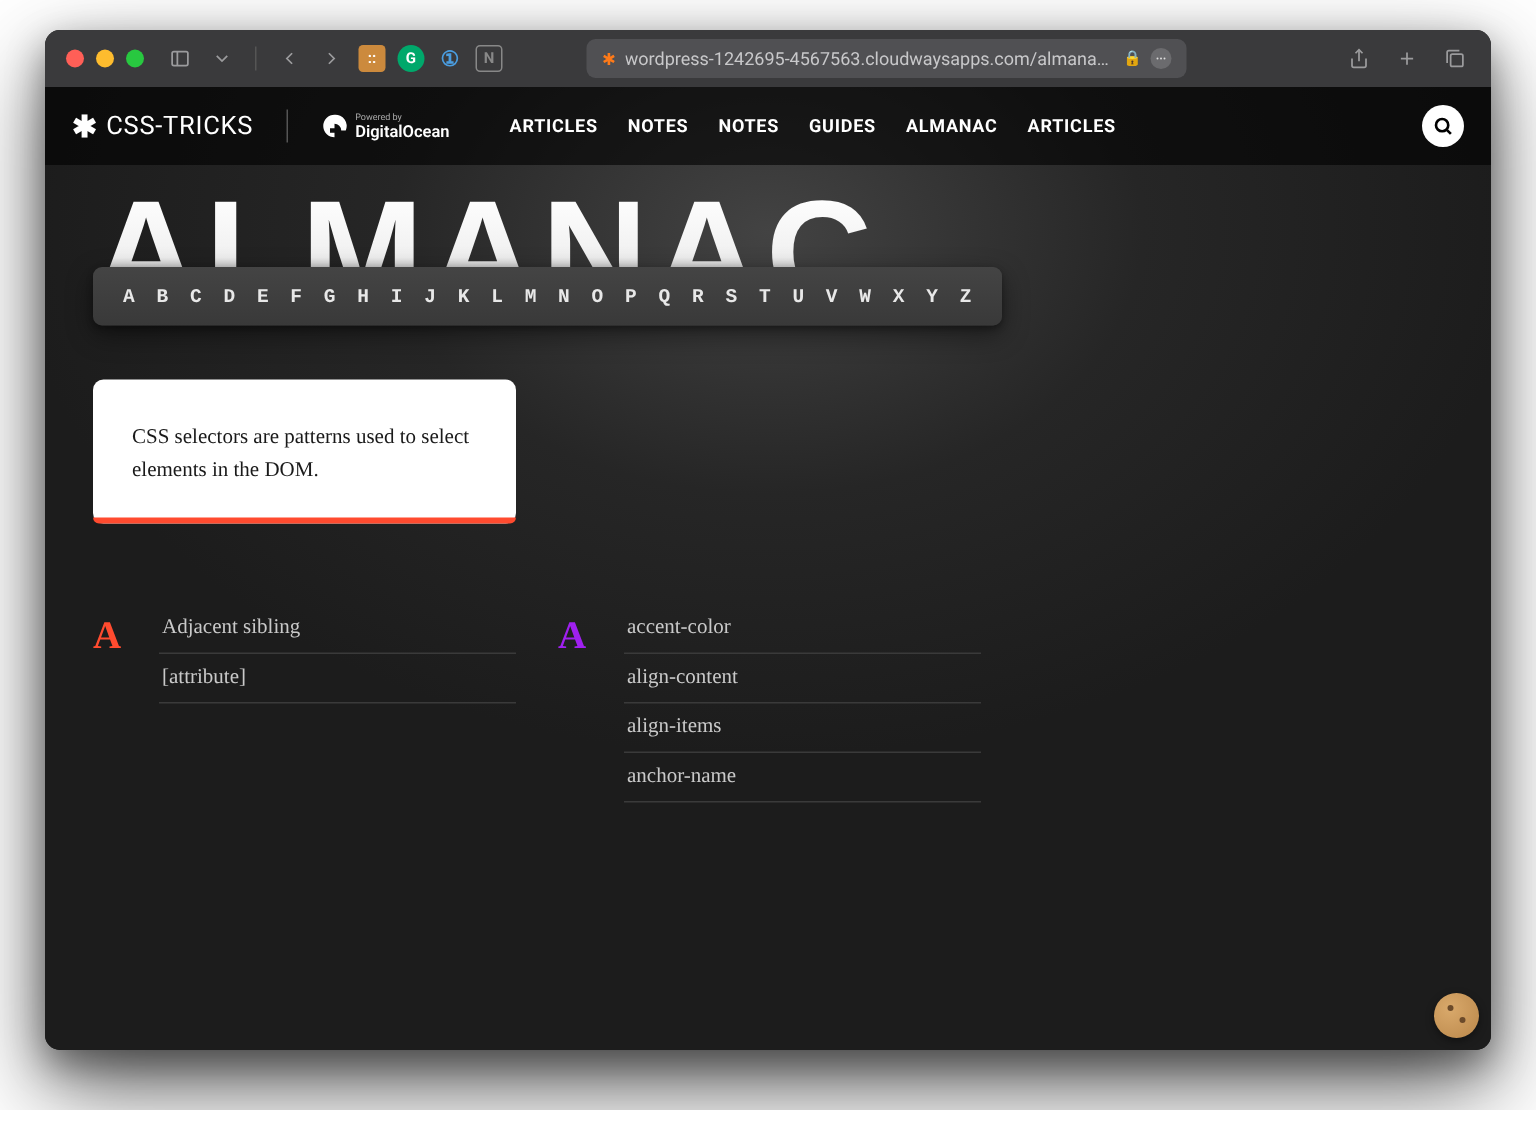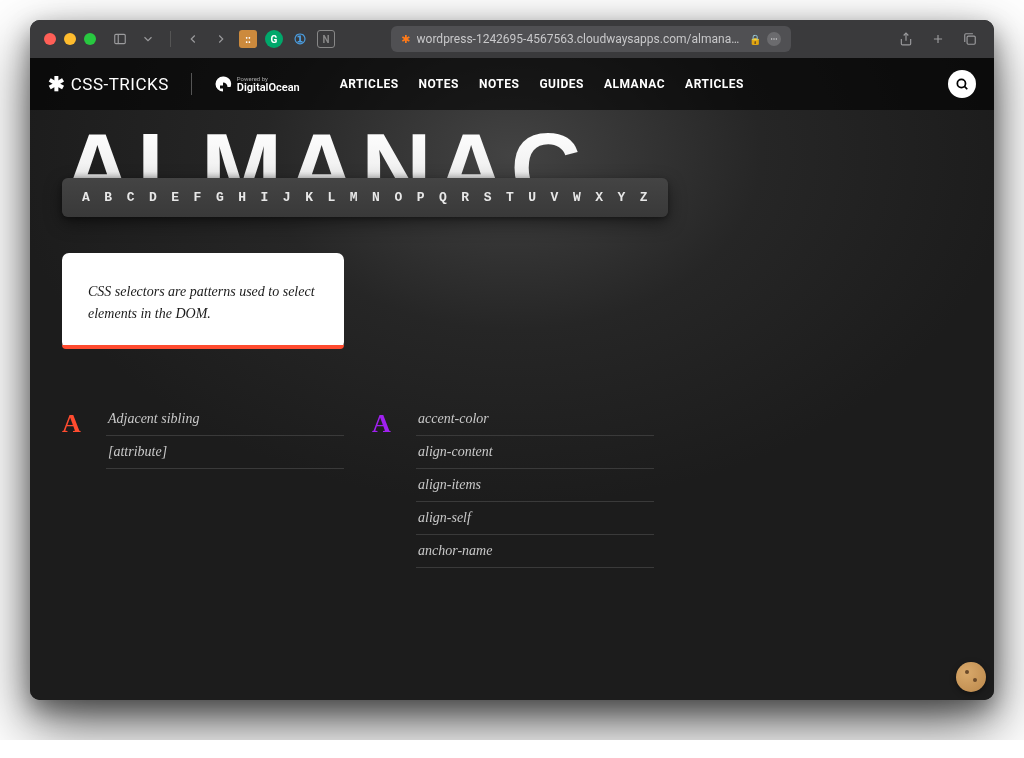--- a/index.html
+++ b/index.html
@@ -111,39 +111,39 @@
   .alpha-nav span{
     color:#e8e8e8; font-size:13px; font-weight:700; cursor:pointer;
     font-family: "Courier New", monospace;
   }
   
   .cards{ display:flex; gap:28px; padding: 36px 32px 10px 32px;}
   .card{
     background:#fff; border-radius:7px; width:282px; padding:28px 26px 24px 26px;
     position:relative;
   }
-  .card p{ color:#1a1a1a; font-size:14px; line-height:1.55; font-family: Georgia, serif; font-style: italic;}
+  .card p{ color:#1a1a1a; font-size:14px; line-height:1.55; font-family: Georgia, serif;}
   .card::after{
     content:''; position:absolute; left:0; right:0; bottom:0; height:4px;
     border-radius:0 0 7px 7px;
   }
   .card.selectors::after{ background:#ff4b2f;}
   .card.properties::after{ background:#a020f0;}
   
   .listings{ display:flex; gap:28px; padding: 50px 32px 30px 32px;}
   .list-col{ width:282px; display:flex; gap:18px;}
   .letter-badge{
     font-family: Georgia, serif; font-size:26px; font-weight:bold; width:26px; flex-shrink:0;
   }
   .letter-badge.red{ color:#ff4b2f;}
   .letter-badge.purple{ color:#a020f0;}
   .items{ flex:1; display:flex; flex-direction:column;}
   .item{
     color:#c9c9c9; font-family: Georgia, serif; font-size:14px;
-    padding:8px 2px; border-bottom:1px solid #3a3a3a; cursor:pointer;font-style:italic;
+    padding:8px 2px; border-bottom:1px solid #3a3a3a; cursor:pointer;
   }
   .item:first-child{padding-top:2px;}
   
   .cookie-badge{
     position:absolute; right:8px; bottom:8px; width:30px; height:30px; border-radius:50%;
     background: radial-gradient(circle at 35% 35%, #d9a96b, #ba874a);
     box-shadow:0 2px 6px rgba(0,0,0,0.4);
   }
   .cookie-badge::before, .cookie-badge::after{
     content:''; position:absolute; width:4px; height:4px; border-radius:50%; background:#6b4a2a;
@@ -303,21 +303,20 @@
           <div class="item">Adjacent sibling</div>
           <div class="item">[attribute]</div>
         </div>
       </div>
       <div class="list-col">
         <div class="letter-badge purple">A</div>
         <div class="items">
           <div class="item">accent-color</div>
           <div class="item">align-content</div>
           <div class="item">align-items</div>
-          <div class="item">align-self</div>
           <div class="item">anchor-name</div>
         </div>
       </div>
     </div>
 
     <div class="cookie-badge"></div>
   </div>
 </div>
 
 </body></html>

